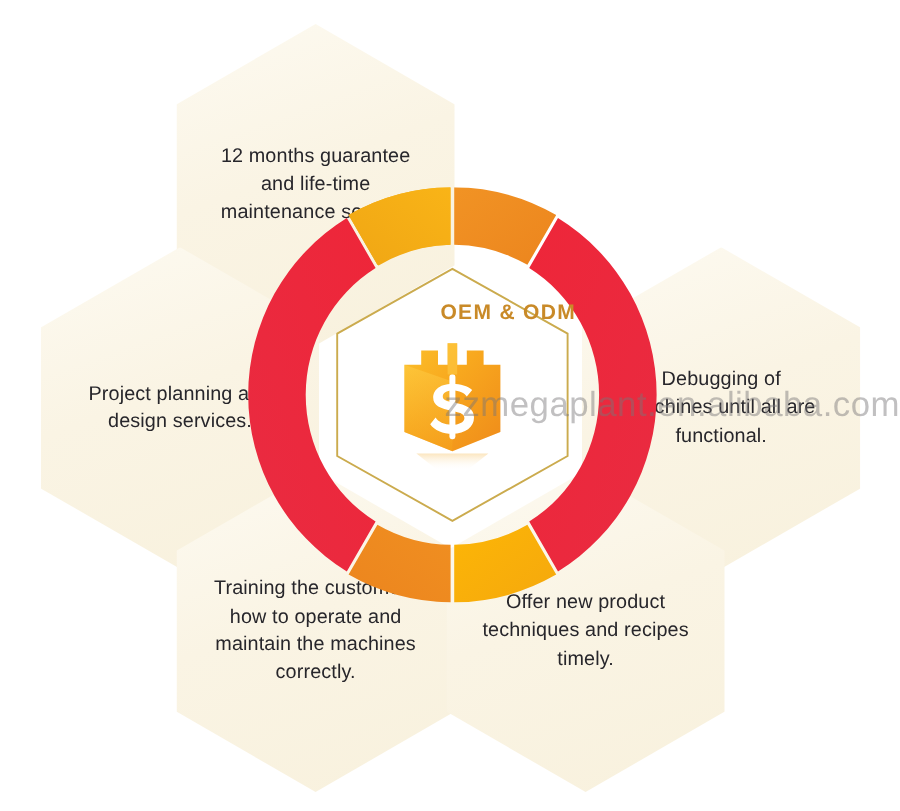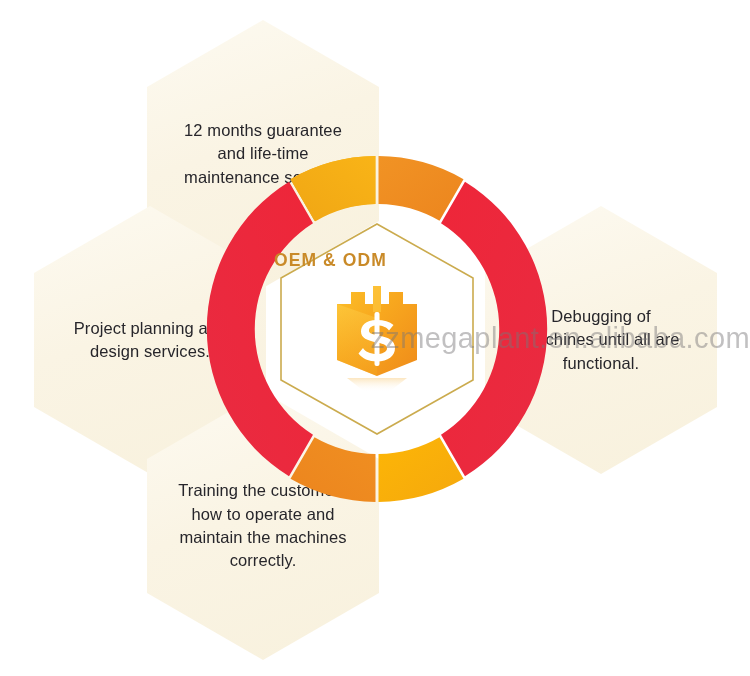--- a/index.html
+++ b/index.html
@@ -75,21 +75,21 @@
   #inner-hex-shape {
     position: absolute;
     inset: 0;
   }
 
   #oem-label {
     position: absolute;
     left: 0;
     right: 0;
     top: 30px;
-    text-align: left;
+    text-align: right;
     font-size: 17.5px;
     font-weight: bold;
     letter-spacing: 1.1px;
     color: #c98a28;
   }
 
   #crown-icon {
     position: absolute;
     left: 50%;
     top: 62px;
@@ -128,20 +128,23 @@
   </div>
 
   <div class="hex mr">
     <div class="hex-text">Debugging of machines until all are functional.</div>
   </div>
 
   <div class="hex bl">
     <div class="hex-text">Training the customers how to operate and maintain the machines correctly.</div>
   </div>
 
+  <div class="hex br">
+    <div class="hex-text">Offer new product techniques and recipes timely.</div>
+  </div>
 
   <div id="ring-wrap">
 
     <svg id="ring-svg" viewBox="0 0 346 346">
       <defs>
         <linearGradient id="gTL" x1="0" y1="1" x2="1" y2="0">
           <stop offset="0%" stop-color="#f0a614"></stop>
           <stop offset="100%" stop-color="#f9b417"></stop>
         </linearGradient>
         <linearGradient id="gTR" x1="0" y1="0" x2="1" y2="1">

